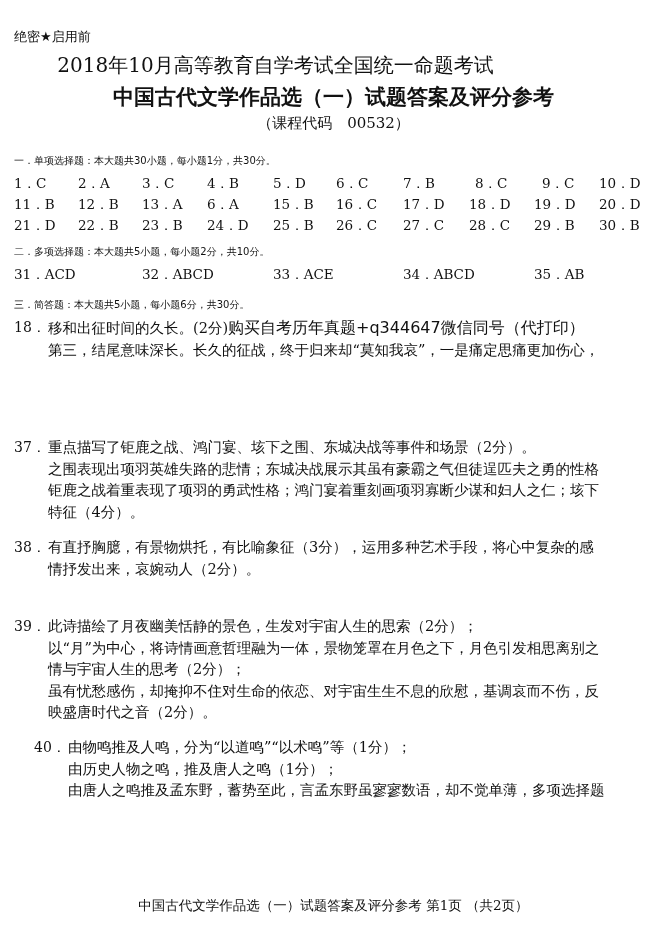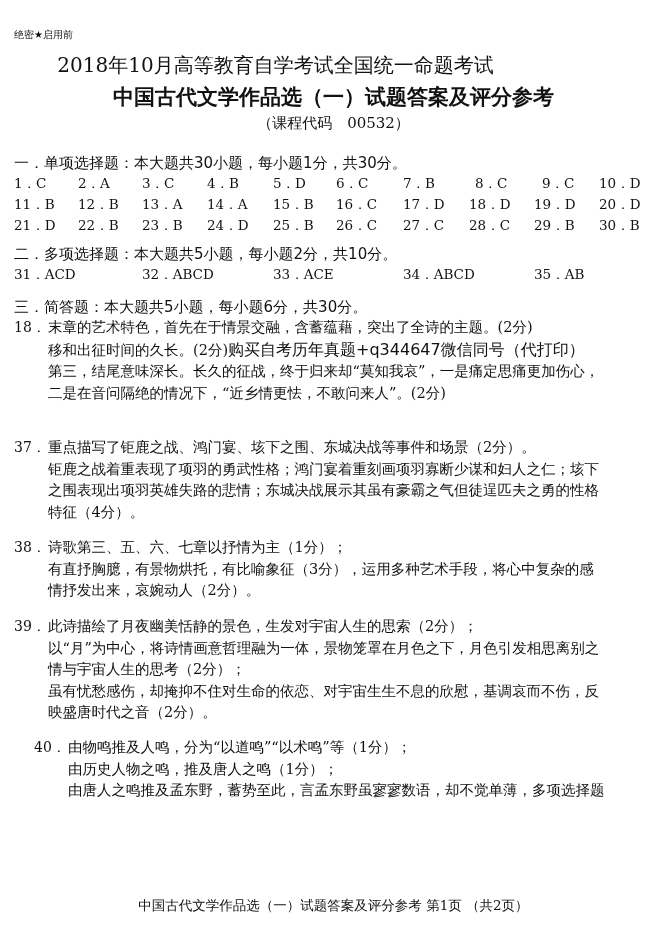--- a/index.html
+++ b/index.html
@@ -12,39 +12,39 @@
       height: 925px;
       position: relative;
       overflow: hidden;
       color: #111;
       font-family: "DejaVu Serif", "Liberation Serif", serif;
     }
     .abs { position: absolute; white-space: nowrap; }
     .secret {
       left: 14px; top: 28px;
       font-family: "DejaVu Sans", "Liberation Sans", sans-serif;
-      font-size: 10px;
+      font-size: 13px;
     }
     .title1 {
       left: 0; width: 551px; top: 52px; text-align: center;
       font-size: 20px;
     }
     .title2 {
       left: 0; width: 667px; top: 83px; text-align: center;
       font-size: 21px; font-weight: bold;
       font-family: "DejaVu Sans", "Liberation Sans", sans-serif;
     }
     .title3 {
       left: 0; width: 667px; top: 114px; text-align: center;
       font-size: 15px;
     }
     .sec-head {
       left: 14px;
       font-family: "DejaVu Sans", "Liberation Sans", sans-serif;
-      font-size: 15px;
+      font-size: 10px;
     }
     .ans-row {
       left: 14px; height: 20px;
       font-size: 13.5px;
     }
     .ans-cell {
       position: absolute; top: 0; white-space: nowrap;
     }
     .q-block {
       position: absolute;
@@ -90,21 +90,21 @@
   <span class="ans-cell" style="left:322px">6．C</span>
   <span class="ans-cell" style="left:389px">7．B</span>
   <span class="ans-cell" style="left:461px">8．C</span>
   <span class="ans-cell" style="left:528px">9．C</span>
   <span class="ans-cell" style="left:585px">10．D</span>
 </div>
 <div class="abs ans-row" style="top:196px;">
   <span class="ans-cell" style="left:0px">11．B</span>
   <span class="ans-cell" style="left:64px">12．B</span>
   <span class="ans-cell" style="left:128px">13．A</span>
-  <span class="ans-cell" style="left:193px">14．A</span>
+  <span class="ans-cell" style="left:193px">6．A</span>
   <span class="ans-cell" style="left:259px">15．B</span>
   <span class="ans-cell" style="left:322px">16．C</span>
   <span class="ans-cell" style="left:389px">17．D</span>
   <span class="ans-cell" style="left:455px">18．D</span>
   <span class="ans-cell" style="left:520px">19．D</span>
   <span class="ans-cell" style="left:585px">20．D</span>
 </div>
 <div class="abs ans-row" style="top:217px;">
   <span class="ans-cell" style="left:0px">21．D</span>
   <span class="ans-cell" style="left:64px">22．B</span>
@@ -124,37 +124,34 @@
   <span class="ans-cell" style="left:128px">32．ABCD</span>
   <span class="ans-cell" style="left:259px">33．ACE</span>
   <span class="ans-cell" style="left:389px">34．ABCD</span>
   <span class="ans-cell" style="left:520px">35．AB</span>
 </div>
 
 <div class="abs sec-head" style="top:298px;">三．简答题：本大题共5小题，每小题6分，共30分。</div>
 
 <div class="q-block" style="top:317px;">
   <span class="q-num">18．</span>
-  <span class="q-line">末章的艺术特色，首先在于情景交融，含蓄蕴藉，突出了全诗的主题。(2分)</span>
   <span class="q-line"><span>移和出征时间的久长。(2分)</span><span class="small-note">购买自考历年真题+q344647微信同号（代打印）</span></span>
   <span class="q-line">第三，结尾意味深长。长久的征战，终于归来却“莫知我哀”，一是痛定思痛更加伤心，</span>
-  <span class="q-line">二是在音问隔绝的情况下，“近乡情更怯，不敢问来人”。(2分)</span>
 </div>
 
 <div class="q-block" style="top:437px;">
   <span class="q-num">37．</span>
   <span class="q-line">重点描写了钜鹿之战、鸿门宴、垓下之围、东城决战等事件和场景（2分）。</span>
+  <span class="q-line">之围表现出项羽英雄失路的悲情；东城决战展示其虽有豪霸之气但徒逞匹夫之勇的性格</span>
   <span class="q-line">钜鹿之战着重表现了项羽的勇武性格；鸿门宴着重刻画项羽寡断少谋和妇人之仁；垓下</span>
-  <span class="q-line">之围表现出项羽英雄失路的悲情；东城决战展示其虽有豪霸之气但徒逞匹夫之勇的性格</span>
   <span class="q-line">特征（4分）。</span>
 </div>
 
 <div class="q-block" style="top:537px;">
   <span class="q-num">38．</span>
-  <span class="q-line">诗歌第三、五、六、七章以抒情为主（1分）；</span>
   <span class="q-line">有直抒胸臆，有景物烘托，有比喻象征（3分），运用多种艺术手段，将心中复杂的感</span>
   <span class="q-line">情抒发出来，哀婉动人（2分）。</span>
 </div>
 
 <div class="q-block" style="top:616px;">
   <span class="q-num">39．</span>
   <span class="q-line">此诗描绘了月夜幽美恬静的景色，生发对宇宙人生的思索（2分）；</span>
   <span class="q-line">以“月”为中心，将诗情画意哲理融为一体，景物笼罩在月色之下，月色引发相思离别之</span>
   <span class="q-line">情与宇宙人生的思考（2分）；</span>
   <span class="q-line">虽有忧愁感伤，却掩抑不住对生命的依恋、对宇宙生生不息的欣慰，基调哀而不伤，反</span>

